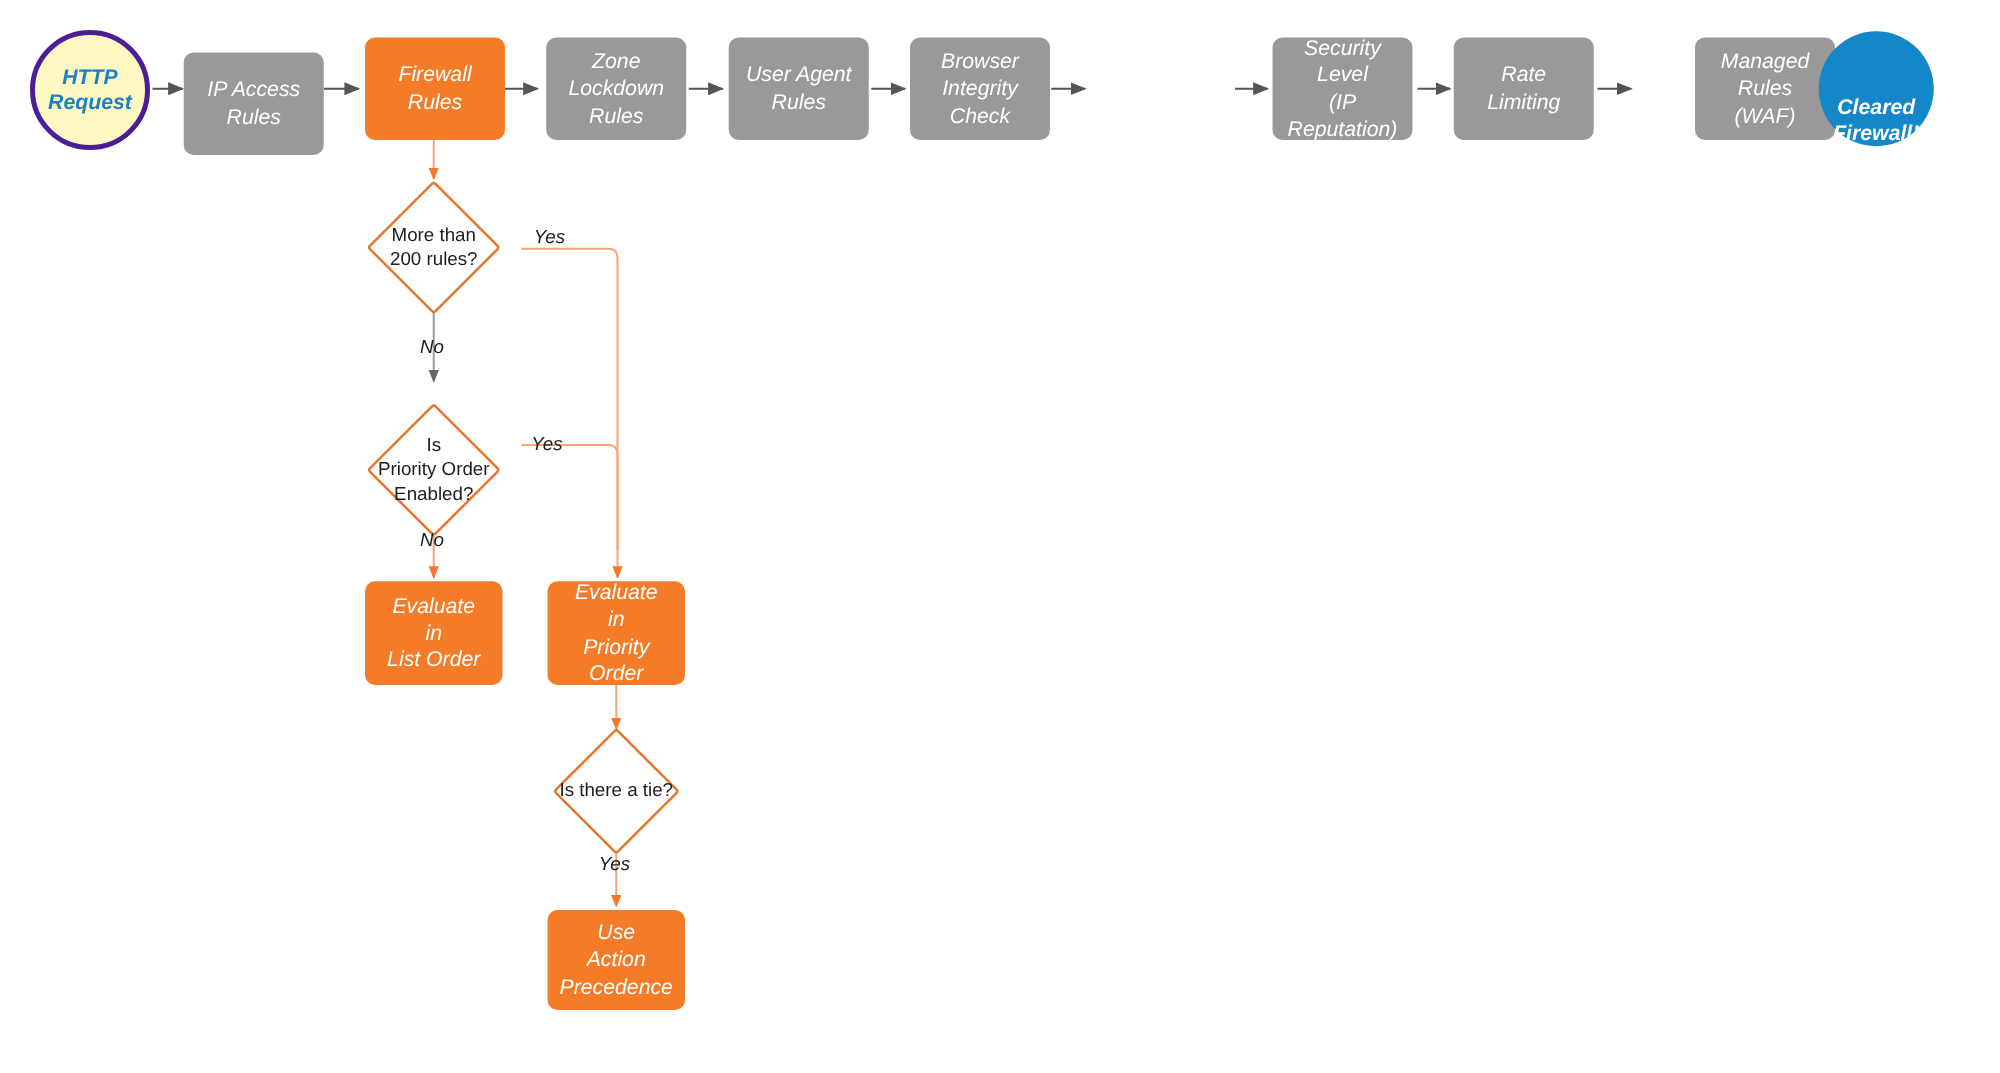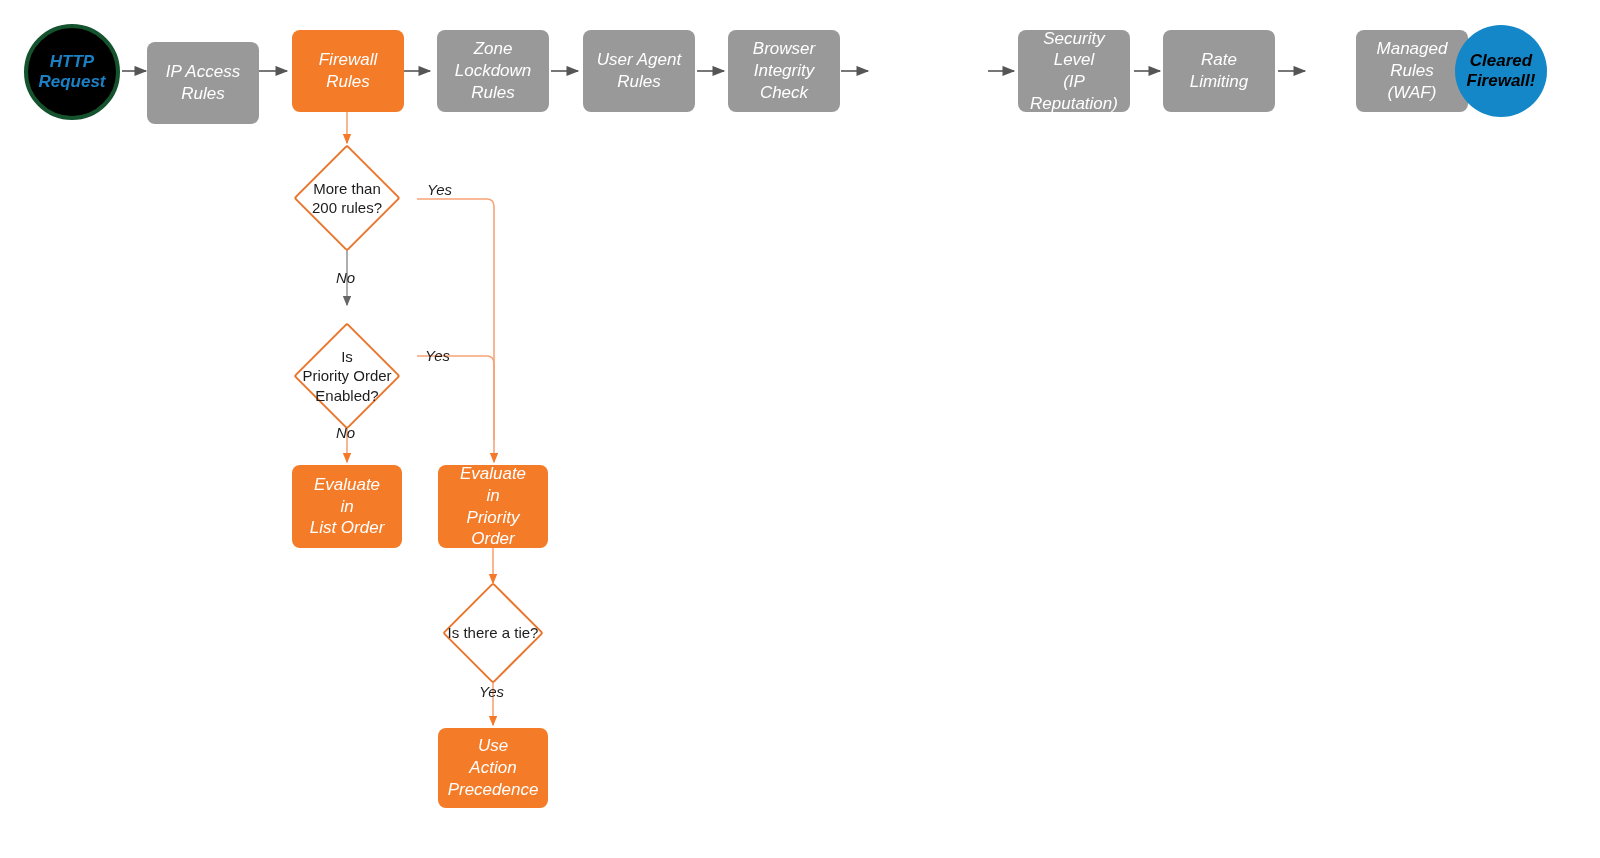--- a/index.html
+++ b/index.html
@@ -50,27 +50,28 @@
   .box.orange { background: #F47B28; }
 
   .terminal {
     border-radius: 50%;
     font-weight: bold;
     font-style: italic;
     font-size: 17px;
     line-height: 1.2;
   }
   .terminal.start {
-    background: #000000;
-    border: 4px solid #14532d;
+    background: #fef9c3;
+    border: 4px solid #4c1d95;
     color: #1B80C4;
   }
   .terminal.end {
     background: #1387C8;
-    color: #000000;
+    color: #ffffff;
+    align-items: flex-end;
   }
 
   
   .diamond {
     background: transparent;
   }
   .diamond .dshape {
     position: absolute;
     left: 50%;
     top: 50%;

